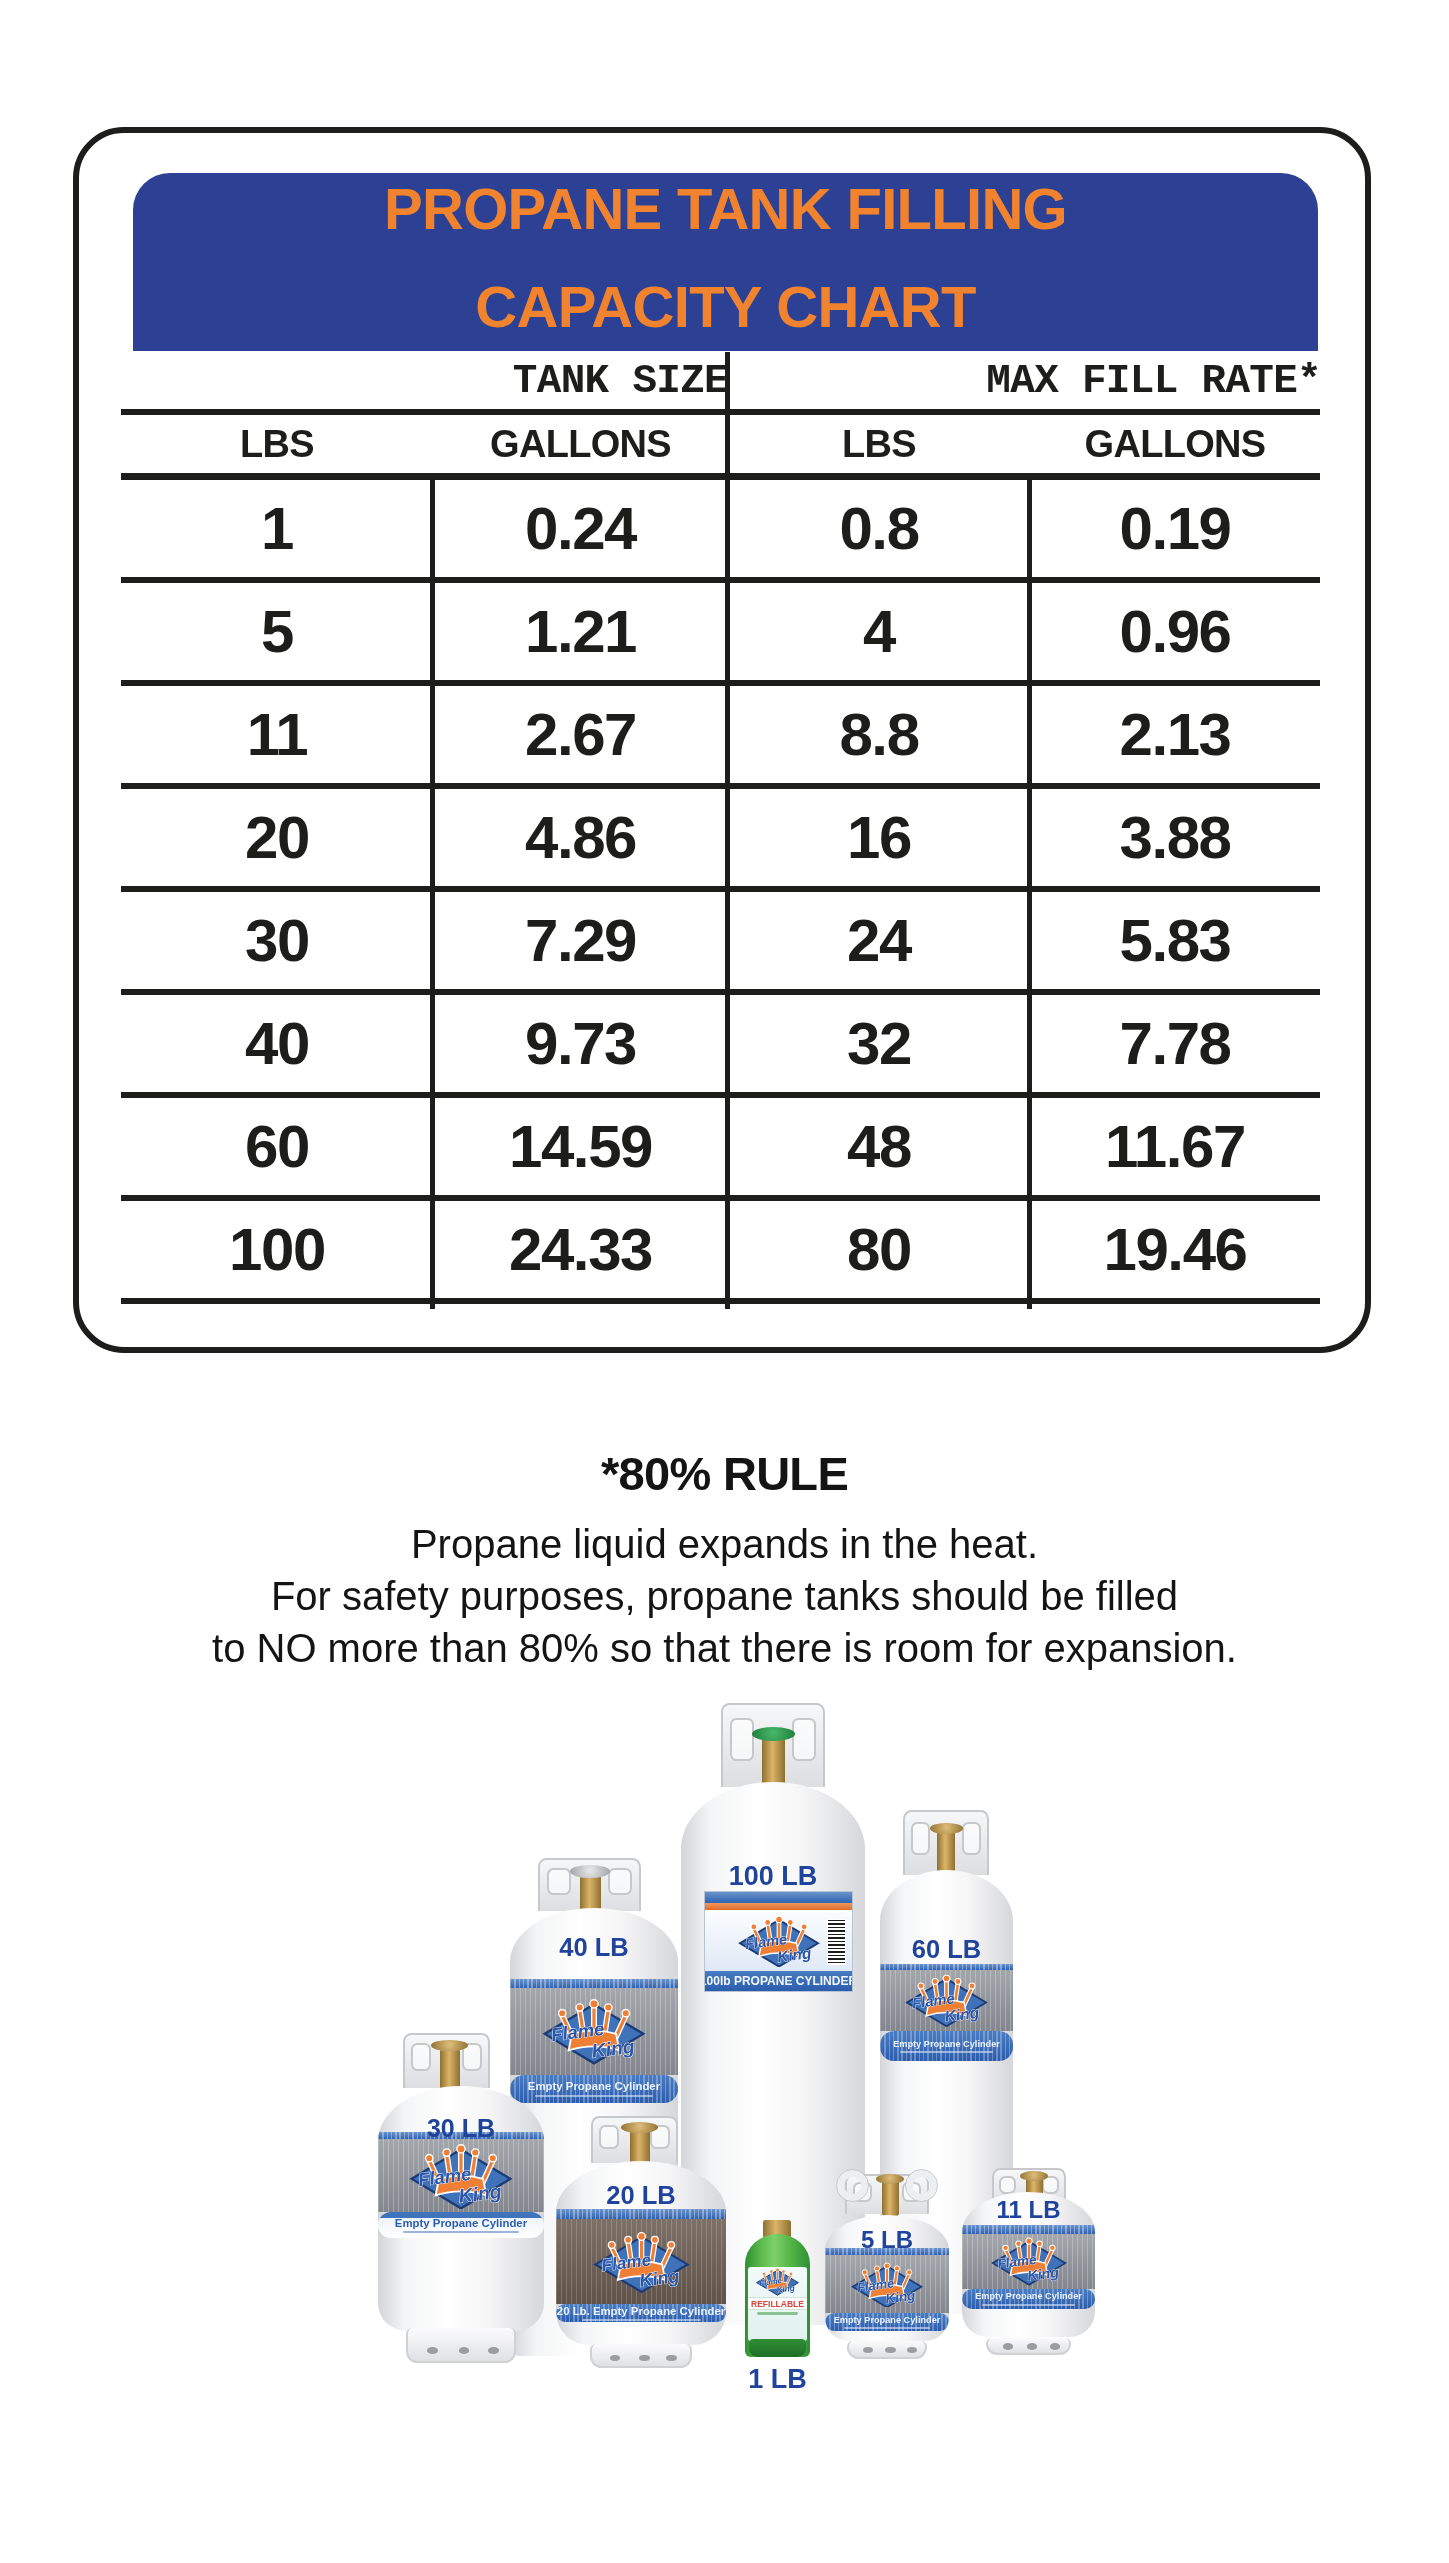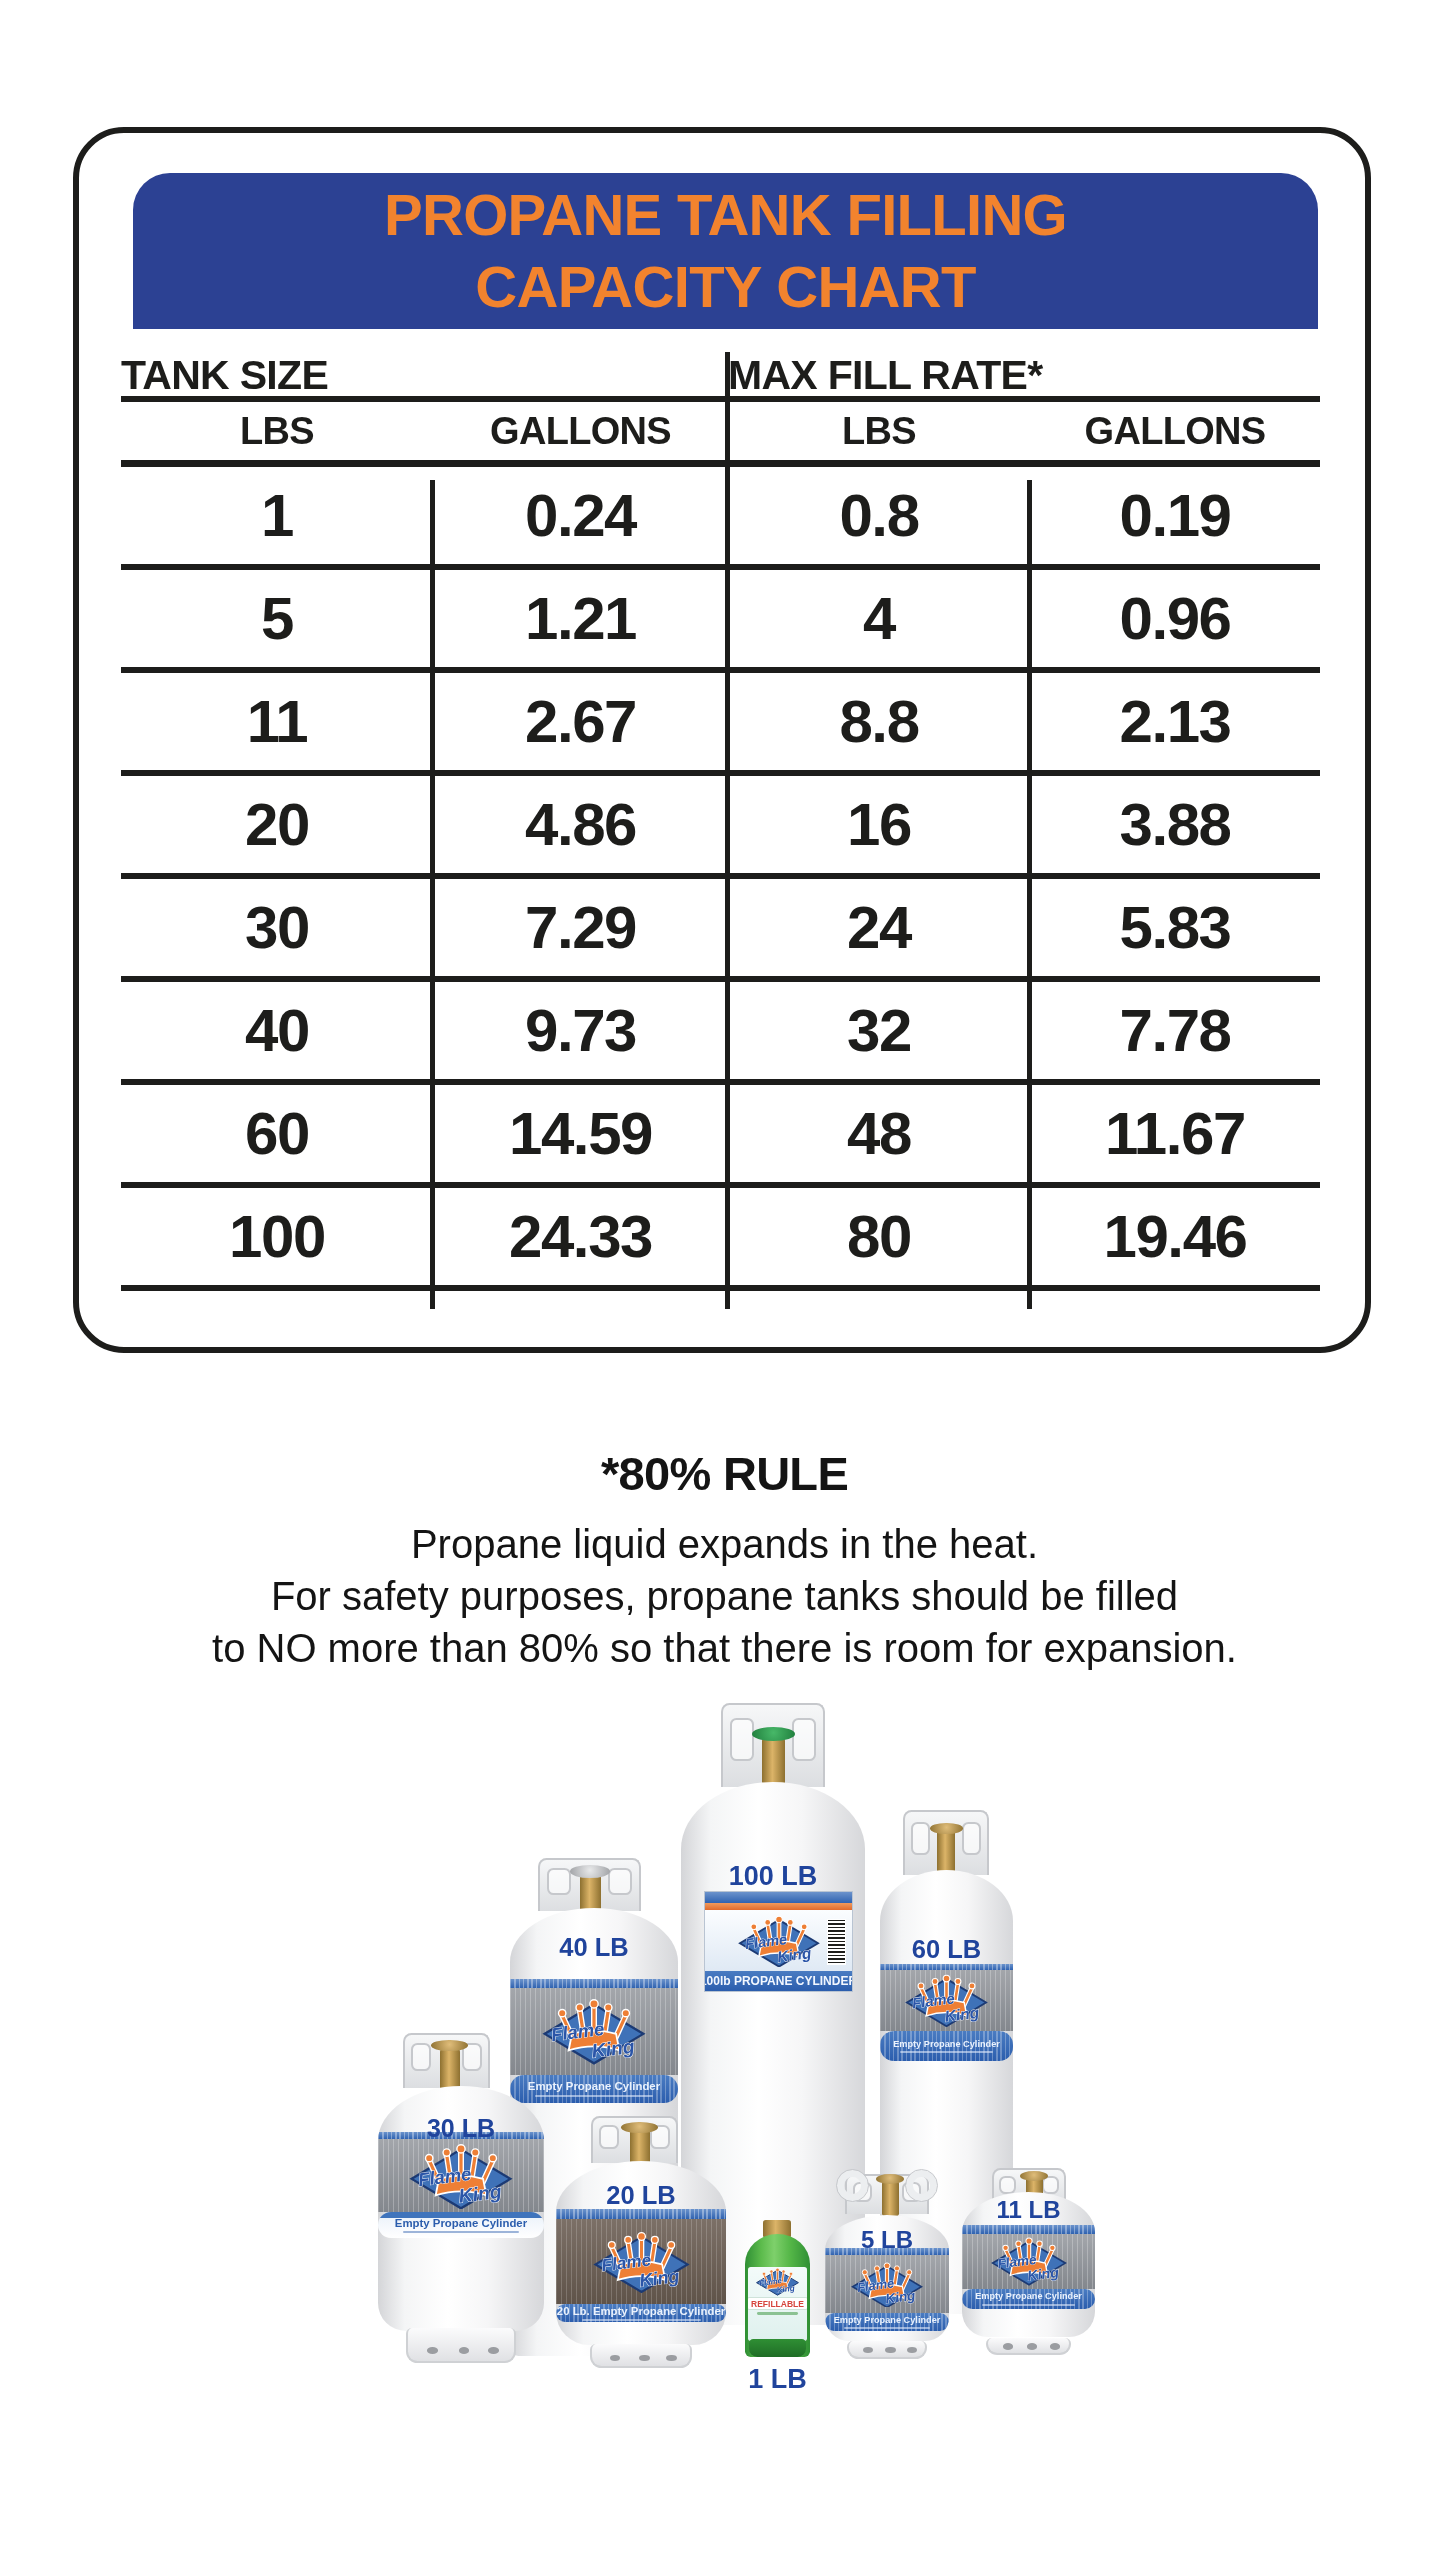--- a/index.html
+++ b/index.html
@@ -6,33 +6,33 @@
   body{
     position:relative;width:1449px;height:2563px;background:#ffffff;
     font-family:"Liberation Sans", sans-serif;color:#1d1d1b;overflow:hidden;
   }
   
   .card{
     position:absolute;left:73px;top:127px;width:1298px;height:1226px;
     box-sizing:border-box;border:6.4px solid #1d1d1b;border-radius:51px;background:#fff;
   }
   .bluehead{
-    position:absolute;left:54px;top:40px;width:1185px;height:156px;
+    position:absolute;left:54px;top:40px;width:1185px;height:178px;
     background:#2c4193;border-radius:37px 37px 0 0;
-    display:flex;flex-direction:column;align-items:center;justify-content:center;
+    display:flex;flex-direction:column;align-items:center;gap:26px;
   }
   .title-line{
     color:#f2832e;font-size:58px;font-weight:bold;line-height:72px;letter-spacing:-0.7px;
     white-space:nowrap;
   }
   
   .tbl{position:absolute;left:42px;top:219px;width:1199px;}
   .grp-row{
-    height:44px;display:grid;grid-template-columns:607px 593px;
-    align-items:center;text-align:left;font-weight:bold;font-size:41px;letter-spacing:-0.7px;
+    height:57px;display:grid;grid-template-columns:607px 593px;
+    align-items:center;text-align:right;font-weight:bold;font-size:41px;letter-spacing:-0.7px;font-family:Liberation Mono, monospace;
   }
   .hline{height:6.4px;background:#1d1d1b;}
   .sub-row{
     height:58px;display:grid;grid-template-columns:312px 295px 302px 290px;
     align-items:center;text-align:center;font-weight:bold;font-size:38px;letter-spacing:-0.7px;
   }
   .rows .trow{
     height:97px;display:grid;grid-template-columns:312px 295px 302px 290px;
     align-items:center;text-align:center;font-size:60px;font-weight:bold;letter-spacing:-1.4px;
     border-bottom:6.4px solid #1d1d1b;

